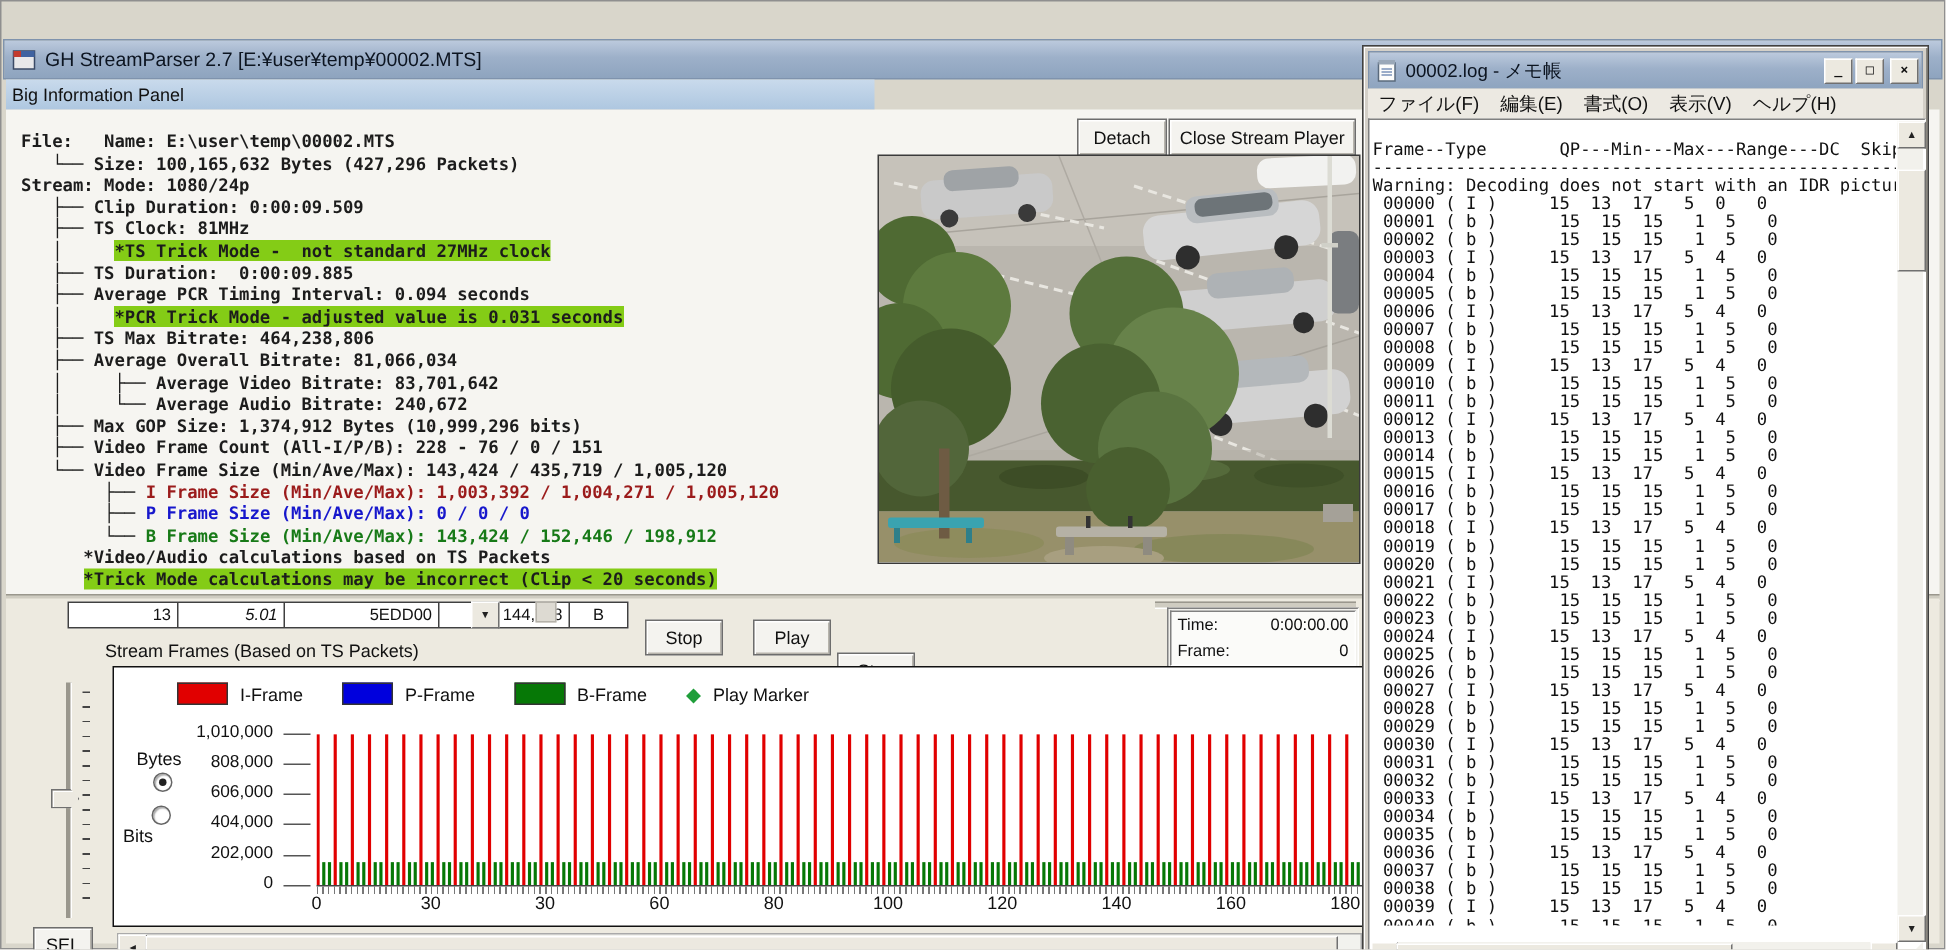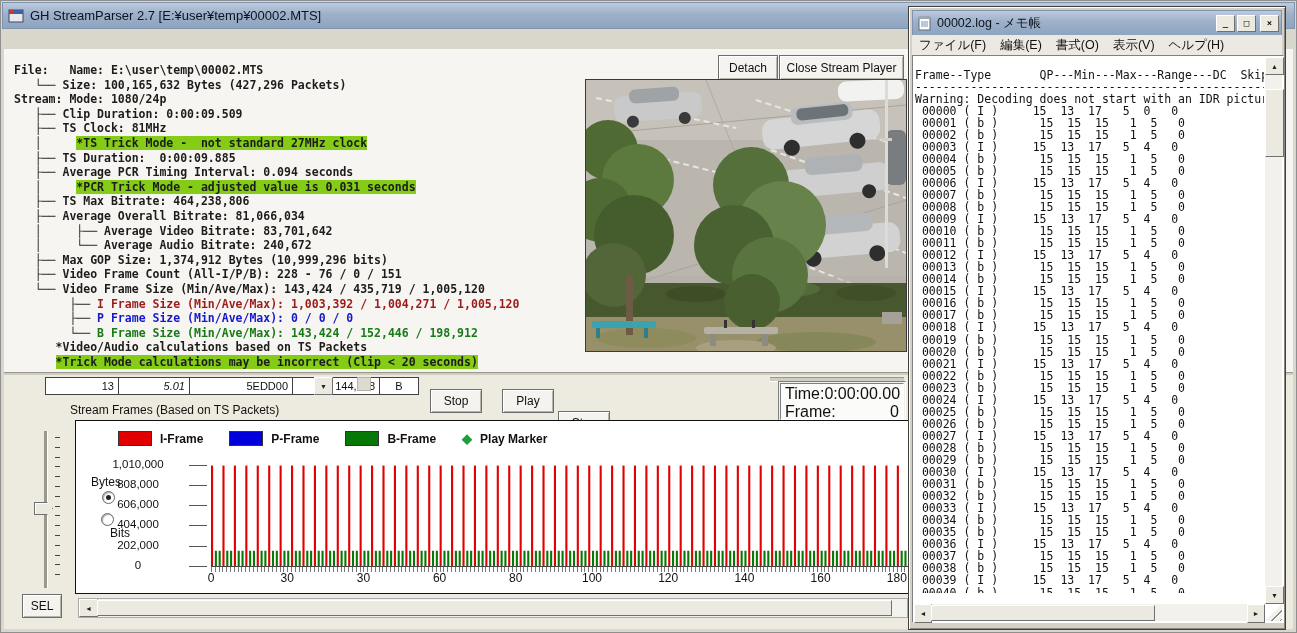--- a/index.html
+++ b/index.html
@@ -1,18 +1,18 @@
 <!DOCTYPE html>
 <html><head>
 <meta charset="utf-8">
 <style>
   html,body{margin:0;padding:0;}
   .screen{position:relative;width:1297px;height:633px;background:#d9d6cb;overflow:hidden;
           font-family:"Liberation Sans",sans-serif;box-shadow:inset 0 0 0 1px #8f8f8f;}
-  .abs{position:absolute;}
+  .abs{position:absolute;margin-top:24px;}
 
   
   .titlebar{left:2px;top:2px;right:2px;height:25px;
     background:linear-gradient(180deg,#bccadd 0%,#9db0c9 45%,#8ea4bf 100%);
     display:flex;align-items:center;border:1px solid #7f93ad;}
   .titlebar .ttl{font-size:13px;color:#0c1420;margin-left:6px;}
   .appicon{width:16px;height:16px;margin-left:5px;position:relative;}
   .infoheader{left:4px;top:29px;width:579px;height:20px;
     background:linear-gradient(180deg,#c9daec 0%,#aec7e0 100%);
     display:flex;align-items:center;border-bottom:1px solid #9db4cc;}
@@ -41,29 +41,29 @@
   .rowfrag .cell{border-right:1px solid #404040;font-family:"Liberation Sans",sans-serif;
     font-size:11px;display:flex;align-items:center;justify-content:flex-end;padding:0 4px;color:#111;}
   .rowfrag .cell:last-child{border-right:none;justify-content:center;}
   .scrlbtn{background:#ece9e0;border:1px solid;border-color:#fff #707070 #707070 #fff;
     display:flex;align-items:center;justify-content:center;font-size:7px;color:#222;}
 
   .timebox{left:778px;top:381px;width:124px;height:37px;background:#f1f0ec;
     border:1px solid;border-color:#808080 #fff #fff #808080;padding:1px;}
   .timebox .inner{border:1px solid;border-color:#808080 #fff #fff #808080;background:#fbfbf9;
     height:100%;box-sizing:border-box;padding:1px 4px;display:flex;flex-direction:column;justify-content:space-around;}
-  .trow{display:flex;justify-content:space-between;font-size:16px;color:#111;}
+  .trow{display:flex;justify-content:space-between;font-size:11px;color:#111;}
 
   .chartlabel{left:70px;top:403px;font-size:12px;color:#111;}
   .chartbox{left:75px;top:420px;width:1040px;height:172px;background:#fff;border:1px solid #111;}
   .legend{position:absolute;left:42px;top:10px;display:flex;align-items:center;font-size:12px;color:#111;}
   .sw{width:32px;height:13px;margin-right:8px;border:1px solid #333;}
-  .leg-item{display:flex;align-items:center;margin-right:26px;font-weight:bold;}
+  .leg-item{display:flex;align-items:center;margin-right:26px;}
   .diamond{color:#1f9e3a;font-size:13px;margin-right:8px;}
-  .ylab{position:absolute;width:88px;text-align:center;font-size:11.5px;color:#111;}
+  .ylab{position:absolute;width:88px;text-align:right;font-size:11.5px;color:#111;}
   .ytick{position:absolute;height:1px;background:#555;width:18px;}
   .baseline{position:absolute;left:135px;top:145px;width:869px;height:1px;background:#444;}
   .minorticks{position:absolute;left:135px;top:146px;width:869px;height:5px;
     background:repeating-linear-gradient(90deg,#777 0 1px,transparent 1px 3.81px);}
   .xlab{position:absolute;top:150px;font-size:12px;color:#111;transform:translateX(-50%);}
   .radiolab{position:absolute;font-size:12px;color:#111;}
   .radio{position:absolute;width:11px;height:11px;border-radius:50%;background:#fff;
     border:1px solid #666;box-shadow:inset 1px 1px 1px #aaa;}
   .radio.checked::after{content:"";position:absolute;left:3px;top:3px;width:5px;height:5px;border-radius:50%;background:#222;}
 
@@ -114,20 +114,23 @@
     <span class="appicon">
       <svg width="16" height="16">
           <rect x="1" y="2" width="14" height="12" fill="#e8e8ea" stroke="#3a4a66"></rect>
           <rect x="1" y="2" width="14" height="4" fill="#3f62a0"></rect>
           <rect x="1" y="2" width="5" height="4" fill="#c23a2e"></rect>
         </svg>
     </span>
     <span class="ttl">GH StreamParser 2.7 [E:¥user¥temp¥00002.MTS]</span>
   </div>
 
+  <div class="abs infoheader">
+    <span>Big Information Panel</span>
+  </div>
 
   <div class="abs upperpanel"></div>
 
   <div class="abs infopre" id="info-lines"><div class="il"><span class="">File:   Name: E:\user\temp\00002.MTS</span></div><div class="il"><span class="">   └── Size: 100,165,632 Bytes (427,296 Packets)</span></div><div class="il"><span class="">Stream: Mode: 1080/24p</span></div><div class="il"><span class="">   ├── Clip Duration: 0:00:09.509</span></div><div class="il"><span class="">   ├── TS Clock: 81MHz</span></div><div class="il"><span>   │     </span><span class="hl">*TS Trick Mode -  not standard 27MHz clock</span></div><div class="il"><span class="">   ├── TS Duration:  0:00:09.885</span></div><div class="il"><span class="">   ├── Average PCR Timing Interval: 0.094 seconds</span></div><div class="il"><span>   │     </span><span class="hl">*PCR Trick Mode - adjusted value is 0.031 seconds</span></div><div class="il"><span class="">   ├── TS Max Bitrate: 464,238,806</span></div><div class="il"><span class="">   ├── Average Overall Bitrate: 81,066,034</span></div><div class="il"><span class="">   │     ├── Average Video Bitrate: 83,701,642</span></div><div class="il"><span class="">   │     └── Average Audio Bitrate: 240,672</span></div><div class="il"><span class="">   ├── Max GOP Size: 1,374,912 Bytes (10,999,296 bits)</span></div><div class="il"><span class="">   ├── Video Frame Count (All-I/P/B): 228 - 76 / 0 / 151</span></div><div class="il"><span class="">   └── Video Frame Size (Min/Ave/Max): 143,424 / 435,719 / 1,005,120</span></div><div class="il"><span>        ├── </span><span class="c-i">I Frame Size (Min/Ave/Max): 1,003,392 / 1,004,271 / 1,005,120</span></div><div class="il"><span>        ├── </span><span class="c-p">P Frame Size (Min/Ave/Max): 0 / 0 / 0</span></div><div class="il"><span>        └── </span><span class="c-b">B Frame Size (Min/Ave/Max): 143,424 / 152,446 / 198,912</span></div><div class="il"><span class="">      *Video/Audio calculations based on TS Packets</span></div><div class="il"><span>      </span><span class="hl">*Trick Mode calculations may be incorrect (Clip &lt; 20 seconds)</span></div></div>
 
   <div class="abs btn" style="left:718px;top:55px;width:58px;height:23px;">Detach</div>
   <div class="abs btn" style="left:779px;top:55px;width:123px;height:23px;">Close Stream Player</div>
 
   <div class="abs photo">
     <svg width="320" height="271" viewBox="0 0 320 271" preserveAspectRatio="none">
@@ -273,21 +276,21 @@
           <span>B-Frame</span>
         </span>
         <span class="leg-item">
           <span class="diamond" style="color: rgb(31, 158, 58);">◆</span>
           <span>Play Marker</span>
         </span>
       </div>
     <div class="radiolab" style="left:15px;top:54px;">Bytes</div>
     <div class="radio checked" style="left:26px;top:70px;"></div>
     <div class="radio" style="left:25px;top:92px;"></div>
-    <div class="radiolab" style="left:34px;top:105px;">Bits</div>
+    <div class="radiolab" style="left:6px;top:105px;">Bits</div>
     <div id="yaxis">
         <div class="ylab" style="left: 18px; top: 36.5px;">1,010,000</div>
         <div class="ytick" style="left: 113px; top: 43.5px;"></div>
         <div class="ylab" style="left: 18px; top: 56.8px;">808,000</div>
         <div class="ytick" style="left: 113px; top: 63.8px;"></div>
         <div class="ylab" style="left: 18px; top: 77.1px;">606,000</div>
         <div class="ytick" style="left: 113px; top: 84.1px;"></div>
         <div class="ylab" style="left: 18px; top: 97.4px;">404,000</div>
         <div class="ytick" style="left: 113px; top: 104.4px;"></div>
         <div class="ylab" style="left: 18px; top: 117.7px;">202,000</div>

